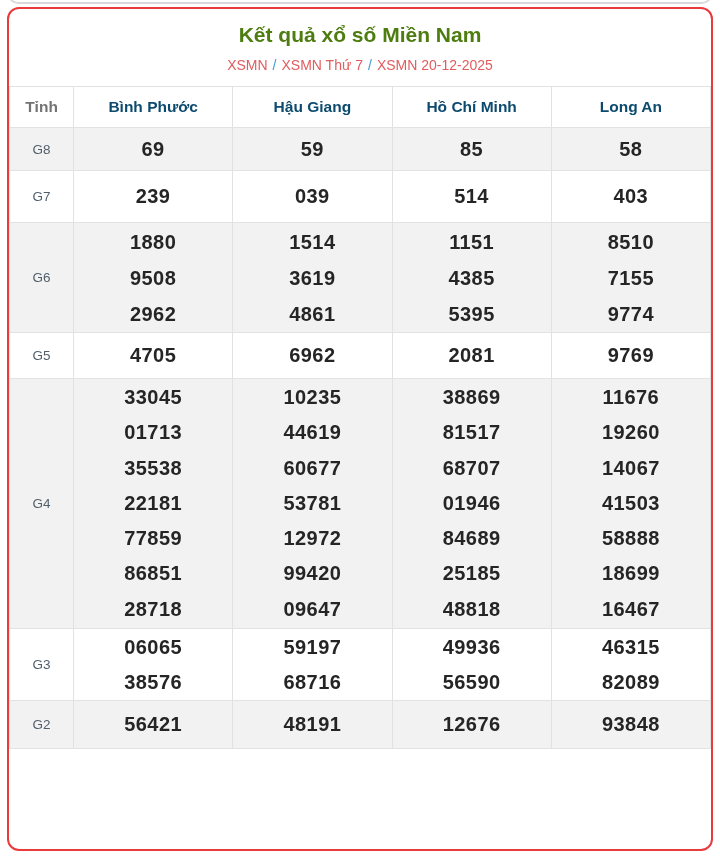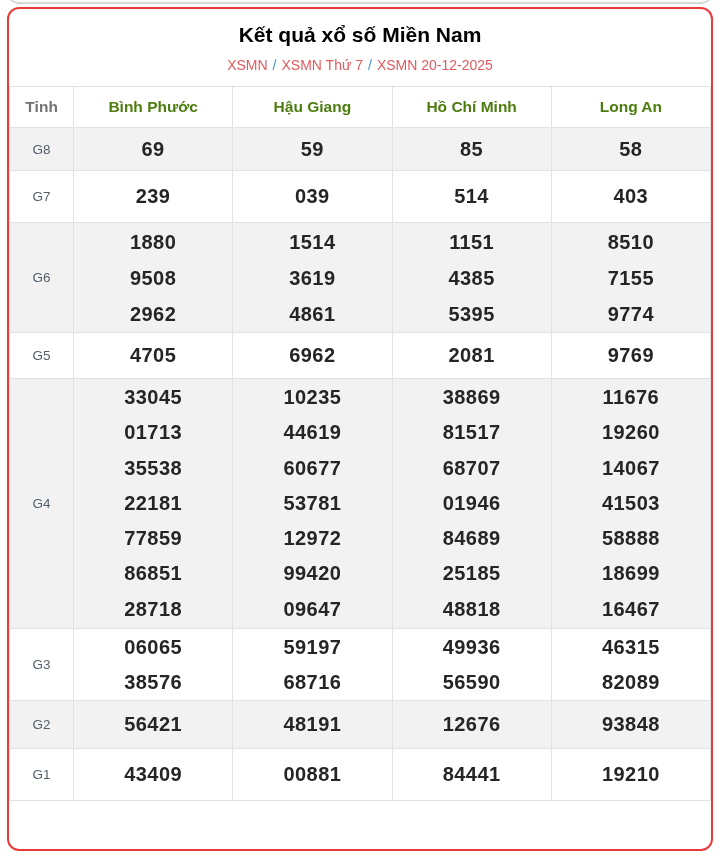--- a/index.html
+++ b/index.html
@@ -23,21 +23,21 @@
     position: absolute;
     left: 7px; right: 7px; top: 7px;
     height: 844px;
     border: 2px solid #e93a3c;
     border-radius: 12px;
     overflow: hidden;
     background: #ffffff;
   }
   .box-head { text-align: center; padding-top: 13px; }
   .page-title {
-    color: #000000;
+    color: #4d7c0f;
     font-size: 21px;
     font-weight: 700;
     line-height: 26px;
   }
   .breadcrumb {
     margin-top: 7px;
     font-size: 14px;
     line-height: 20px;
     color: #e25b5e;
   }
@@ -57,21 +57,21 @@
   table.results th, table.results td {
     border: 1px solid #e2e2e2;
     text-align: center;
     vertical-align: middle;
   }
   col.c-label { width: 64px; }
 
   tr.r-header th { height: 41px; background: #ffffff; font-size: 15.5px; }
   th.prov-corner { color: #737373; font-weight: 700; }
   th.prov a {
-    color: #4d7c0f;
+    color: #0c4a6e;
     font-weight: 700;
     text-decoration: none;
     cursor: pointer;
   }
 
   td.prize-label {
     color: #515f6b;
     font-size: 13.5px;
     font-weight: 400;
   }
@@ -205,22 +205,15 @@
       <td class="num">46315
 82089</td>
     </tr>
     <tr class="r-g2 shaded">
       <td class="prize-label">G2</td>
       <td class="num">56421</td>
       <td class="num">48191</td>
       <td class="num">12676</td>
       <td class="num">93848</td>
     </tr>
-    <tr class="r-g1">
-      <td class="prize-label">G1</td>
-      <td class="num">43409</td>
-      <td class="num">00881</td>
-      <td class="num">84441</td>
-      <td class="num">19210</td>
-    </tr>
   </tbody>
     </table>
 </div>
 
 </body></html>

